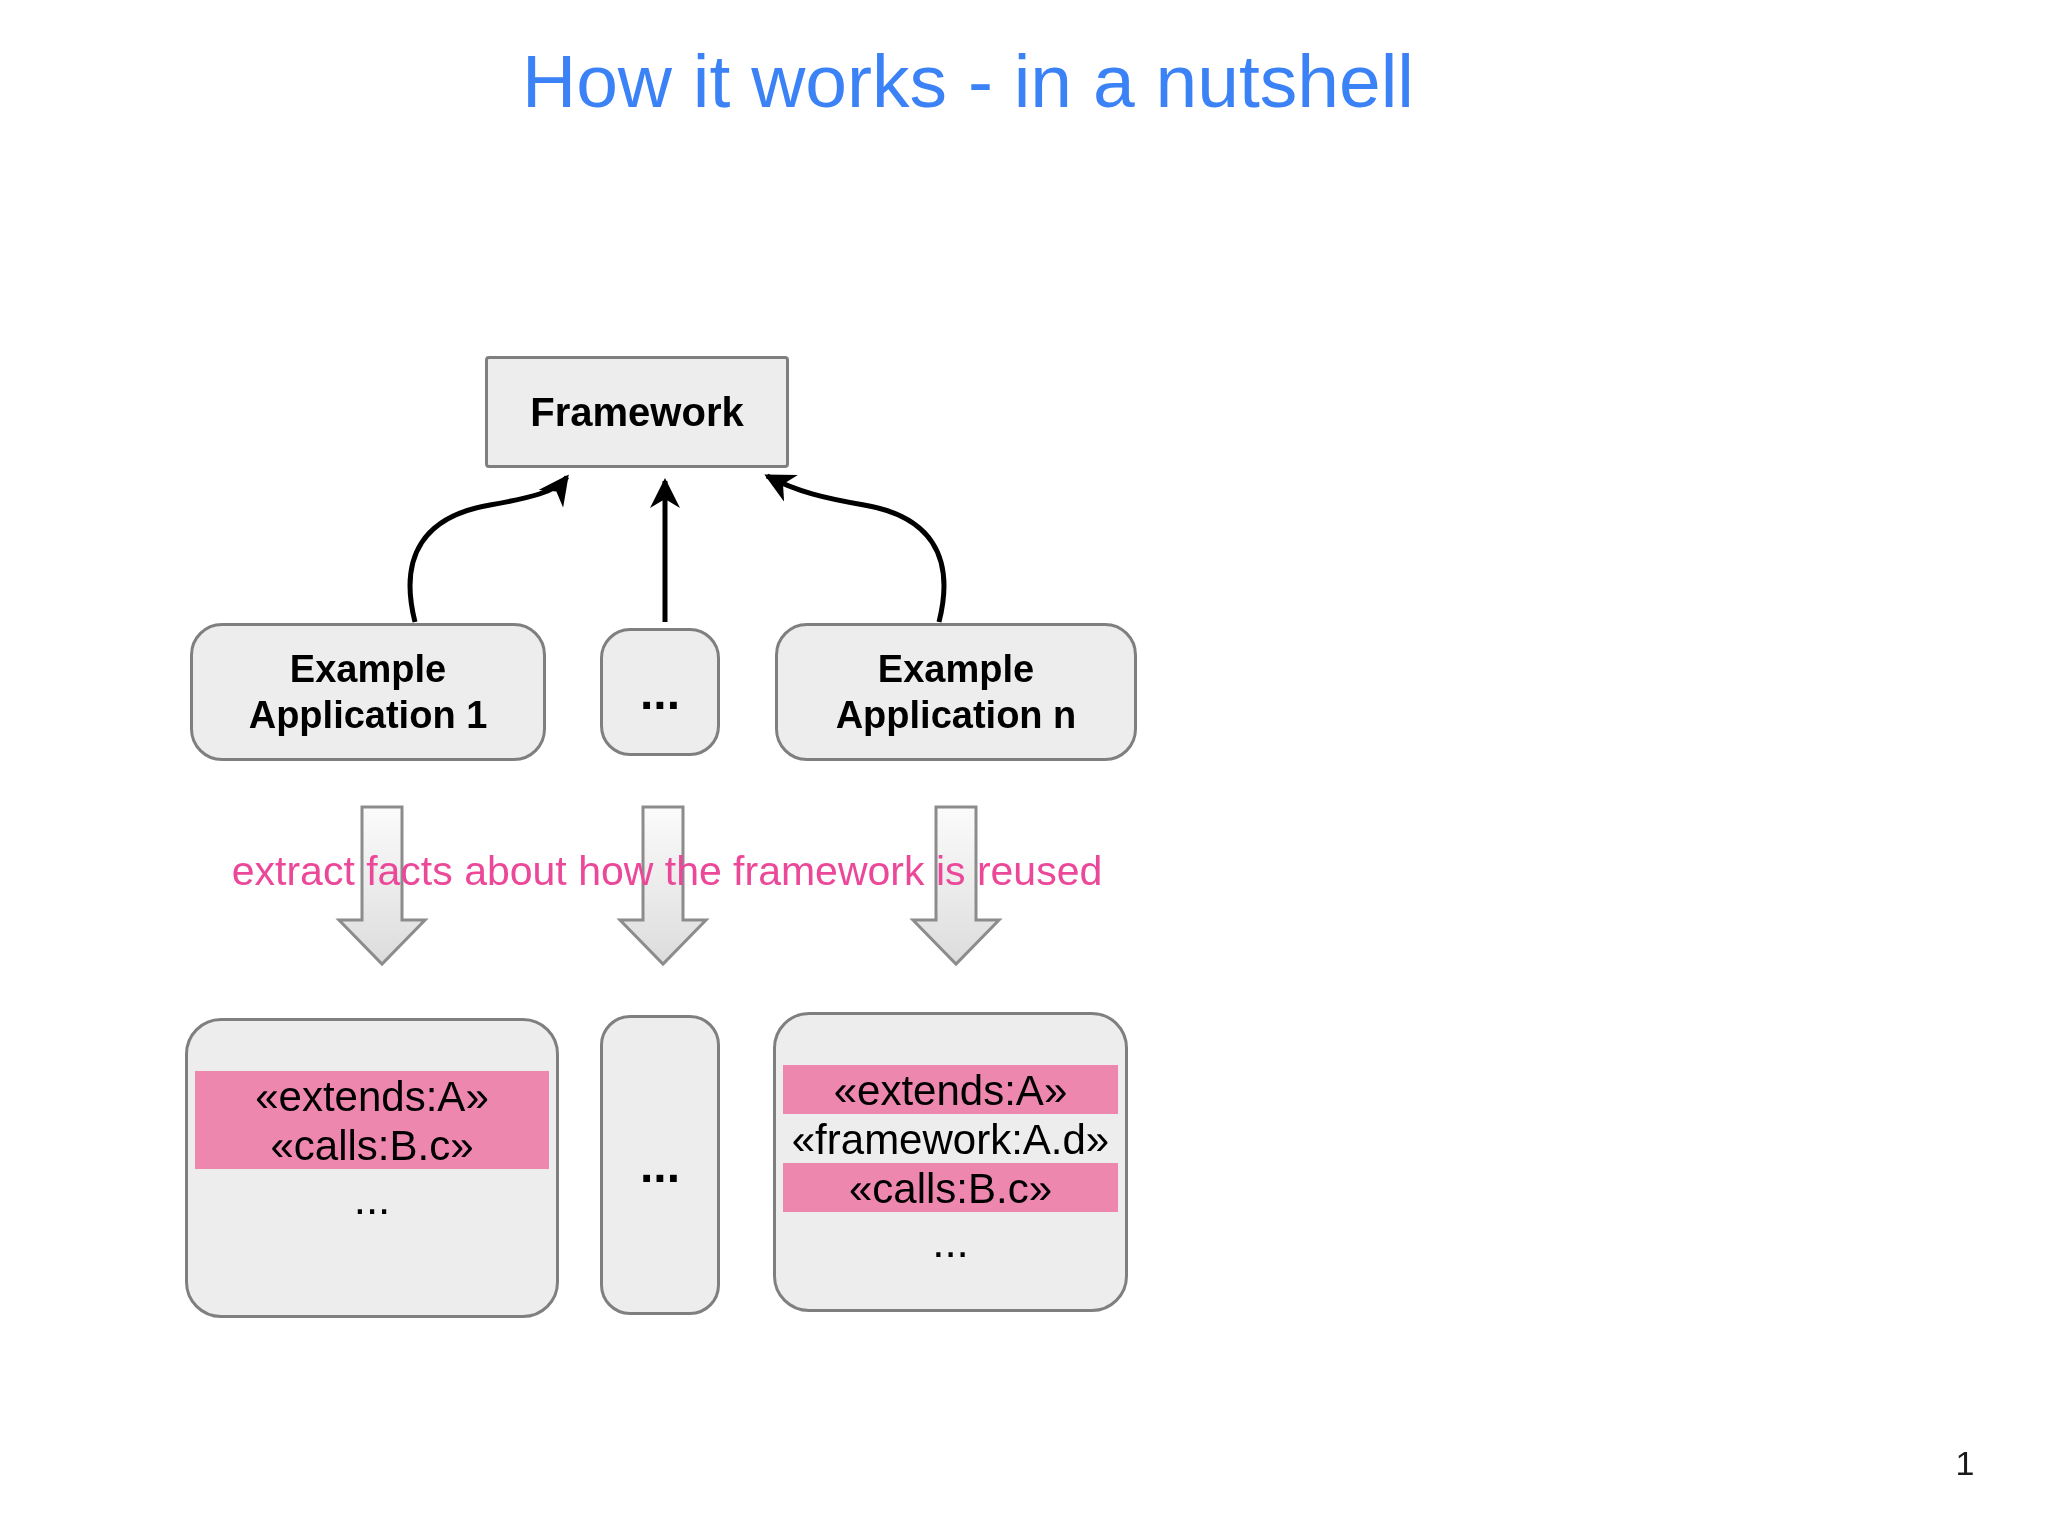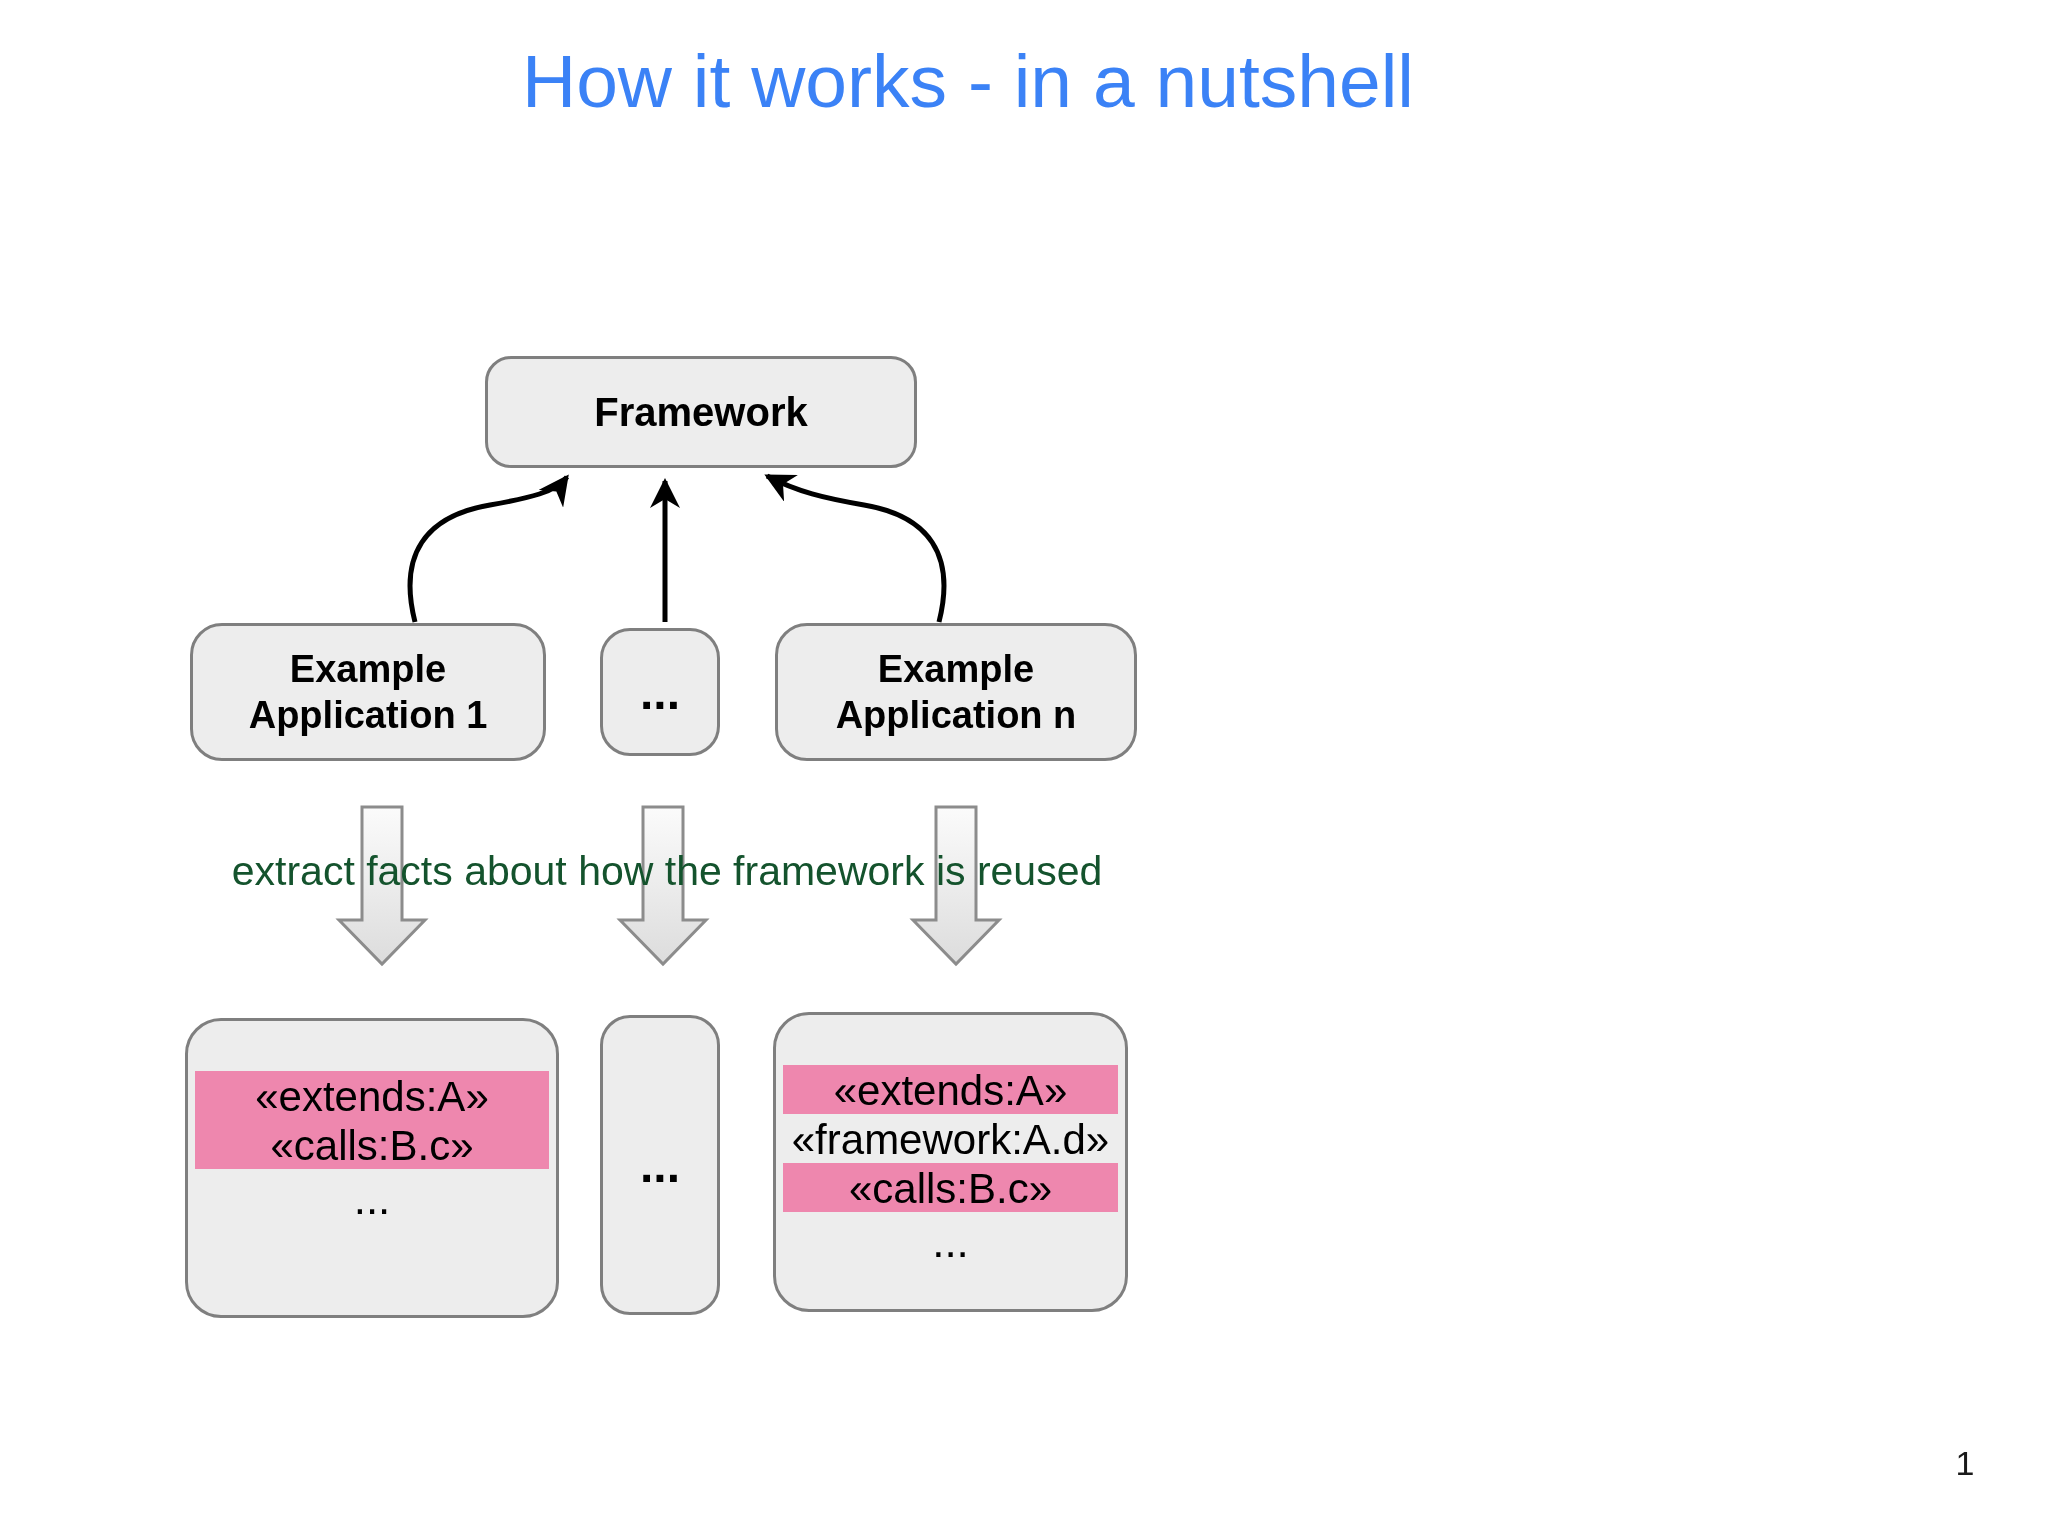--- a/index.html
+++ b/index.html
@@ -12,29 +12,29 @@
     text-align:center; font-size:75px; font-weight:400; color:#3b82f6;
   }
   .node {
     position:absolute; box-sizing:border-box;
     background:var(--box_fill,#ededed);
     border:3px solid var(--box_border,#7f7f7f);
     display:flex; align-items:center; justify-content:center;
     text-align:center; font-weight:bold;
   }
   .node span { white-space:pre-line; }
-  .framework { left:485px; top:356px; width:432px; height:112px; border-radius:26px; font-size:40px; }
+  .framework { left:485px; top:356px; width:304px; height:112px; border-radius:4px; font-size:40px; }
   .app1 { left:190px; top:623px; width:356px; height:138px; border-radius:32px; font-size:38px; line-height:46px; }
   .dots-node { left:600px; top:628px; width:120px; height:128px; border-radius:30px; font-size:48px; }
   .appn { left:775px; top:623px; width:362px; height:138px; border-radius:32px; font-size:38px; line-height:46px; }
   .up-arrows { position:absolute; left:330px; top:455px; }
   .down-arrows { position:absolute; left:320px; top:800px; }
   .caption {
     position:absolute; top:848px; left:0; width:1334px; text-align:center;
-    font-size:41px; color:#14532d;
+    font-size:41px; color:#ec4899;
   }
   .factbox {
     position:absolute; box-sizing:border-box;
     background:var(--box_fill,#ededed);
     border:3px solid var(--box_border,#7f7f7f);
     border-radius:36px; padding-top:50px;
   }
   .factbox.left  { left:185px; top:1018px; width:374px; height:300px; }
   .factbox.mid   { left:600px; top:1015px; width:120px; height:300px; border-radius:30px;
                    display:flex; align-items:center; justify-content:center;

